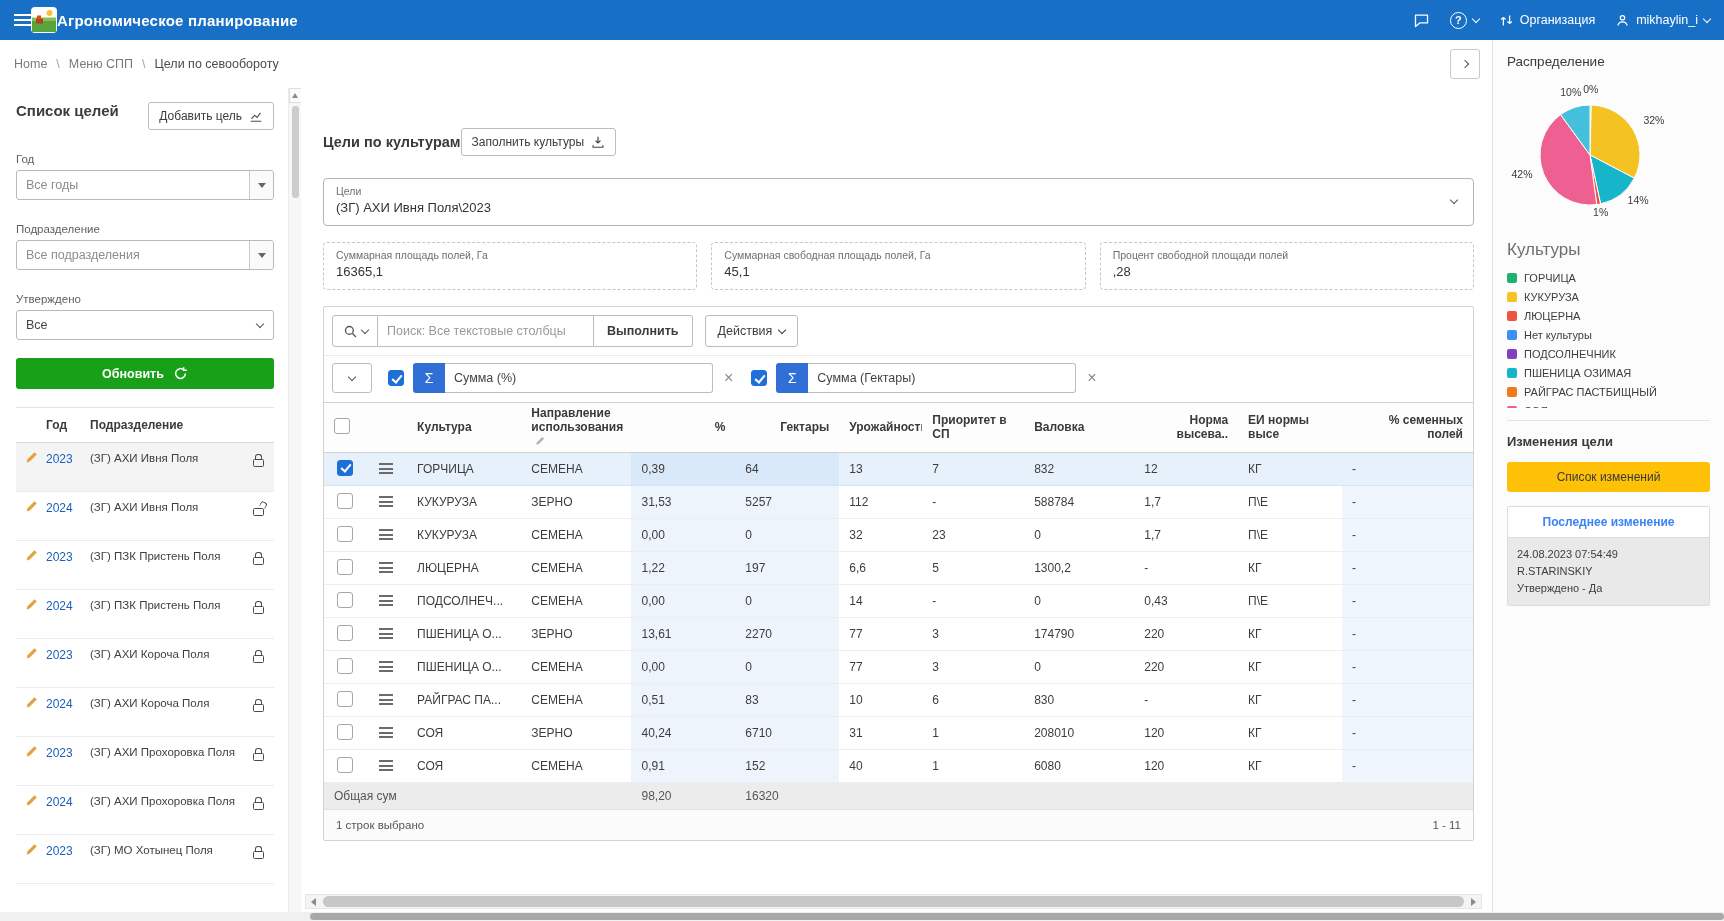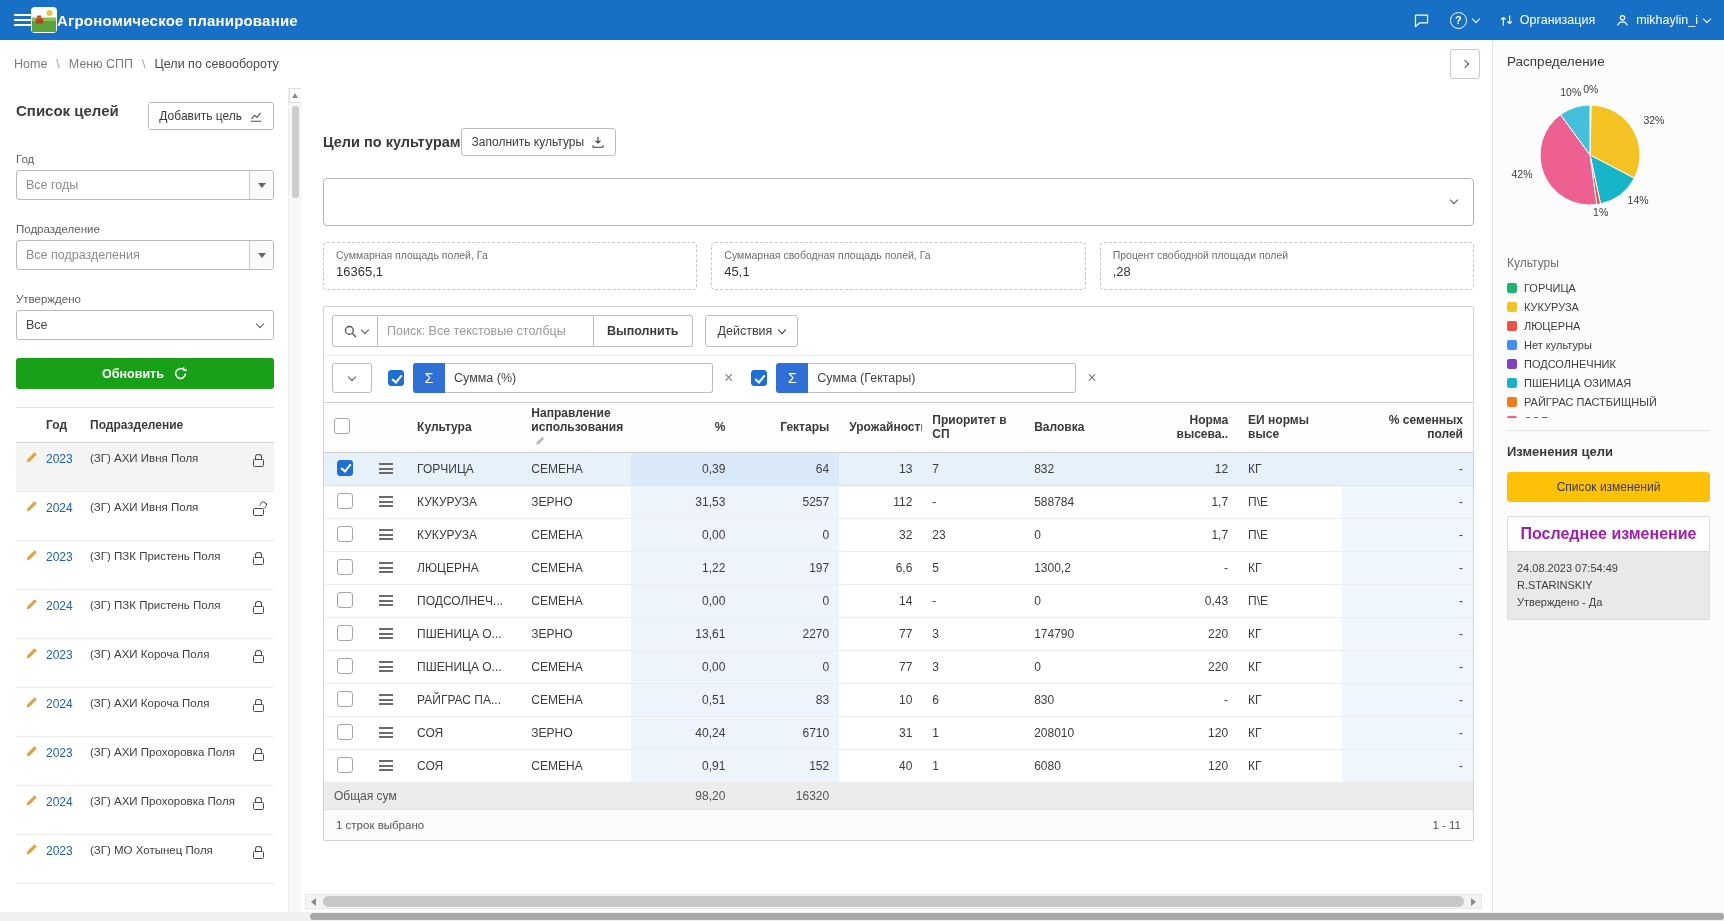--- a/index.html
+++ b/index.html
@@ -92,21 +92,21 @@
   .sigma-btn{width:32px;height:30px;background:#2f6fd6;color:#fff;border-radius:3px 0 0 3px;display:flex;align-items:center;justify-content:center;font-size:14px;cursor:pointer}
   .agg-input{width:268px;height:30px;border:1px solid #bdbdbd;border-left:none;border-radius:0 3px 3px 0;padding:0 9px;font-size:12.5px;color:#444;font-family:inherit;background:#fff}
   .x-btn{color:#8a8a8a;font-size:16px;cursor:pointer;line-height:1;padding:0 2px}
 
   table.ig{width:100%;border-collapse:collapse;table-layout:fixed;font-size:12px}
   .ig th{height:40px;font-weight:bold;color:#3a3a3a;text-align:left;padding:4px 10px;background:#fdfdfd;border-bottom:1px solid #cfcfcf;vertical-align:middle;line-height:1.15;overflow:hidden}
   .ig th.r{text-align:right}
   .ig td{height:33px;padding:4px 10px;border-bottom:1px solid #ededed;white-space:nowrap;overflow:hidden;text-overflow:ellipsis;color:#3d3d3d}
   .w-sel{width:40px}.w-menu{width:40px}.w-crop{width:110px}.w-dir{width:106px}.w-pct{width:100px}.w-ha{width:100px}
   .w-yield{width:80px}.w-prio{width:98px}.w-gross{width:106px}.w-rate{width:100px}.w-unit{width:100px}.w-seed{width:126px}
-  .c-num{text-align:right}
+  .c-num{text-align:left}
   .c-dim{color:#9aa0a6}
   .c-tint{background:#edf4fc}
   .c-tintseed{background:#f0f6fd}
   tr.row-sel td{background:#e7f1fb;border-bottom-color:#d3e4f6}
   tr.row-sel td.c-tint{background:#d9e9f9}
   .td-c{text-align:center}
   .rowbars{color:#6b6b6b}
   .hdr-edit-ic{margin-left:4px;vertical-align:-1px;opacity:.55}
   .ig tfoot td{background:#ececec;color:#555;height:26px;border-bottom:none}
   .ft-label{padding-left:12px}
@@ -117,29 +117,29 @@
   .hs-arrow{width:15px;height:13px;display:flex;align-items:center;justify-content:center;cursor:pointer}
   .tri-l{width:0;height:0;border-top:4px solid transparent;border-bottom:4px solid transparent;border-right:5px solid #8a8a8a}
   .tri-r{width:0;height:0;border-top:4px solid transparent;border-bottom:4px solid transparent;border-left:5px solid #8a8a8a}
   .hs-thumb{flex:1;height:11px;background:#c7c7c7;border-radius:6px;margin:0 2px}
 
   
   .rightpanel{width:232px;border-left:1px solid #e2e2e2;background:#fcfcfc;padding:14px 14px 0;overflow:hidden;flex:none}
   .rp-title{font-size:13.5px;color:#3a3a3a}
   .rp-pie{margin-top:8px;overflow:visible}
   .pie-label{font-size:10.5px;fill:#3a3a3a}
-  .rp-sub{font-size:12px;color:#6f6f6f;margin-top:24px}
+  .rp-sub{font-size:17px;color:#6f6f6f;margin-top:8px}
   .legend{margin-top:8px;height:140px;overflow:hidden}
   .lg-item{display:flex;align-items:center;gap:7px;height:19px;font-size:11px;color:#3d3d3d;white-space:nowrap}
   .lg-swatch{width:10px;height:10px;border-radius:2px;flex:none}
   .rp-sec{margin-top:12px;border-top:1px solid #e3e3e3;padding-top:13px}
   .rp-sec-title{font-size:13px;font-weight:bold;color:#3a3a3a}
   .btn-amber{margin-top:13px;width:100%;height:30px;background:#ffc107;border:none;border-radius:3px;font-size:12px;color:#3a3a3a;font-family:inherit;cursor:pointer}
   .lastchange{margin-top:14px;border:1px solid #dcdcdc;border-radius:2px;overflow:hidden}
-  .lc-head{background:#fff;padding:8px;text-align:center;font-size:16px;font-weight:bold;color:#a21caf;border-bottom:1px solid #dcdcdc}
+  .lc-head{background:#fff;padding:8px;text-align:center;font-size:12px;font-weight:bold;color:#3b82f6;border-bottom:1px solid #dcdcdc}
   .lc-body{background:#e9e9e9;padding:8px 9px;font-size:11px;color:#3d3d3d;line-height:1.55}
 
   
   .pagescroll{position:absolute;left:0;bottom:0;width:100%;height:9px;background:#f0f0f0}
   .pagescroll .thumb{position:absolute;left:310px;right:0;top:1px;bottom:1px;background:#a8a8a8;border-radius:4px}
 </style>
 </head>
 <body>
 
 <header class="topbar">
@@ -382,20 +382,22 @@
           <button class="btn">
             <span>Заполнить культуры</span>
             <svg width="14" height="14" viewBox="0 0 20 20">
               <path d="M10 2.5v9M10 11.5L6.5 8M10 11.5L13.5 8" stroke="#444" stroke-width="1.7" fill="none"></path>
               <path d="M3 14.5v3h14v-3" stroke="#444" stroke-width="1.7" fill="none"></path>
             </svg>
           </button>
         </div>
 
         <div class="goal-field">
+          <div class="tiny-label">Цели</div>
+          <div class="field-value">(ЗГ) АХИ Ивня Поля\2023</div>
           <span class="chev"></span>
         </div>
 
         <div class="stats-row">
           <div class="stat-box">
             <div class="tiny-label">Суммарная площадь полей, Га</div>
             <div class="field-value">16365,1</div>
           </div>
           <div class="stat-box">
             <div class="tiny-label">Суммарная свободная площадь полей, Га</div>

